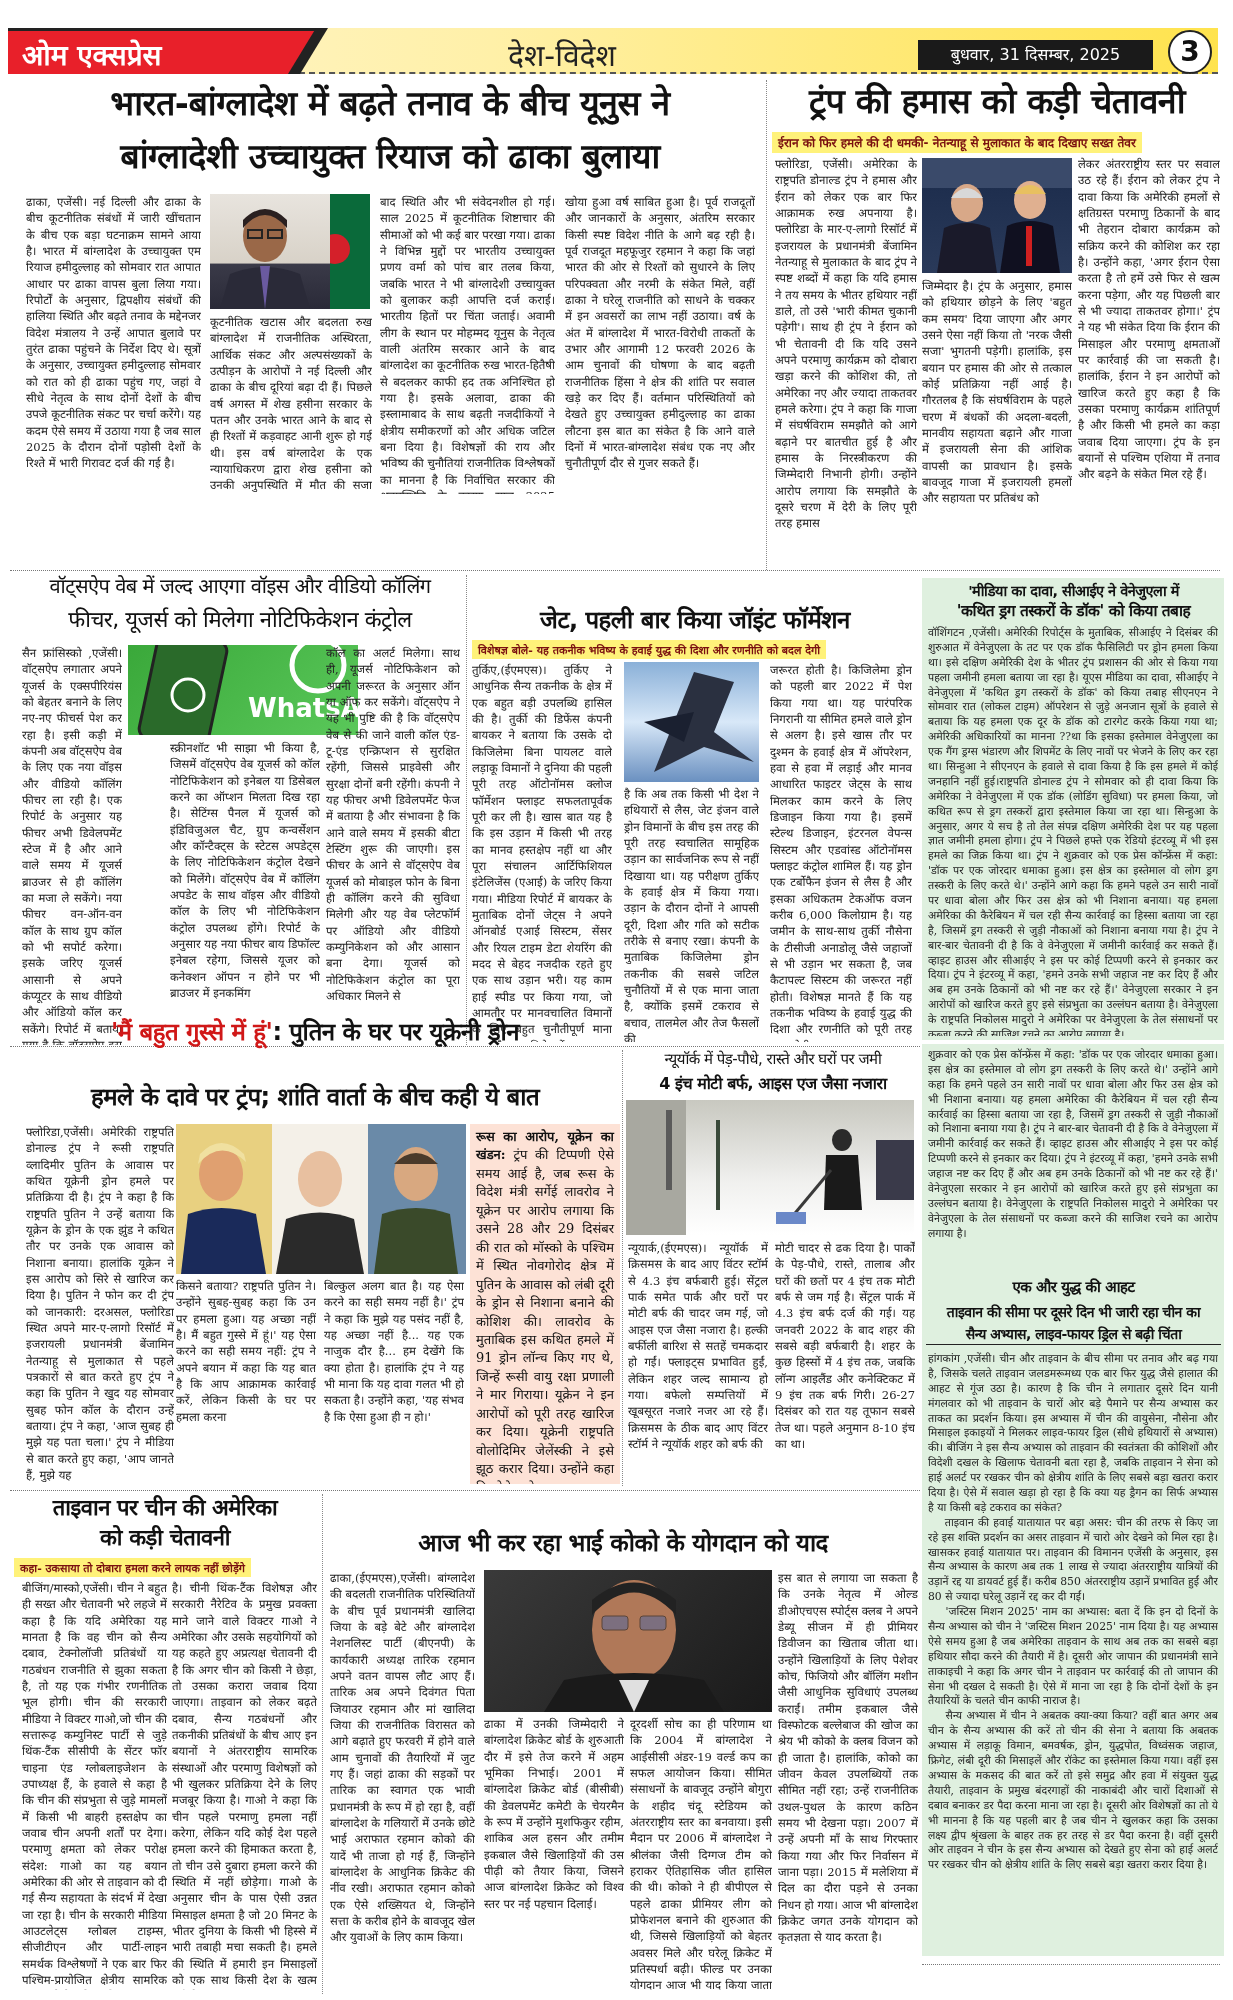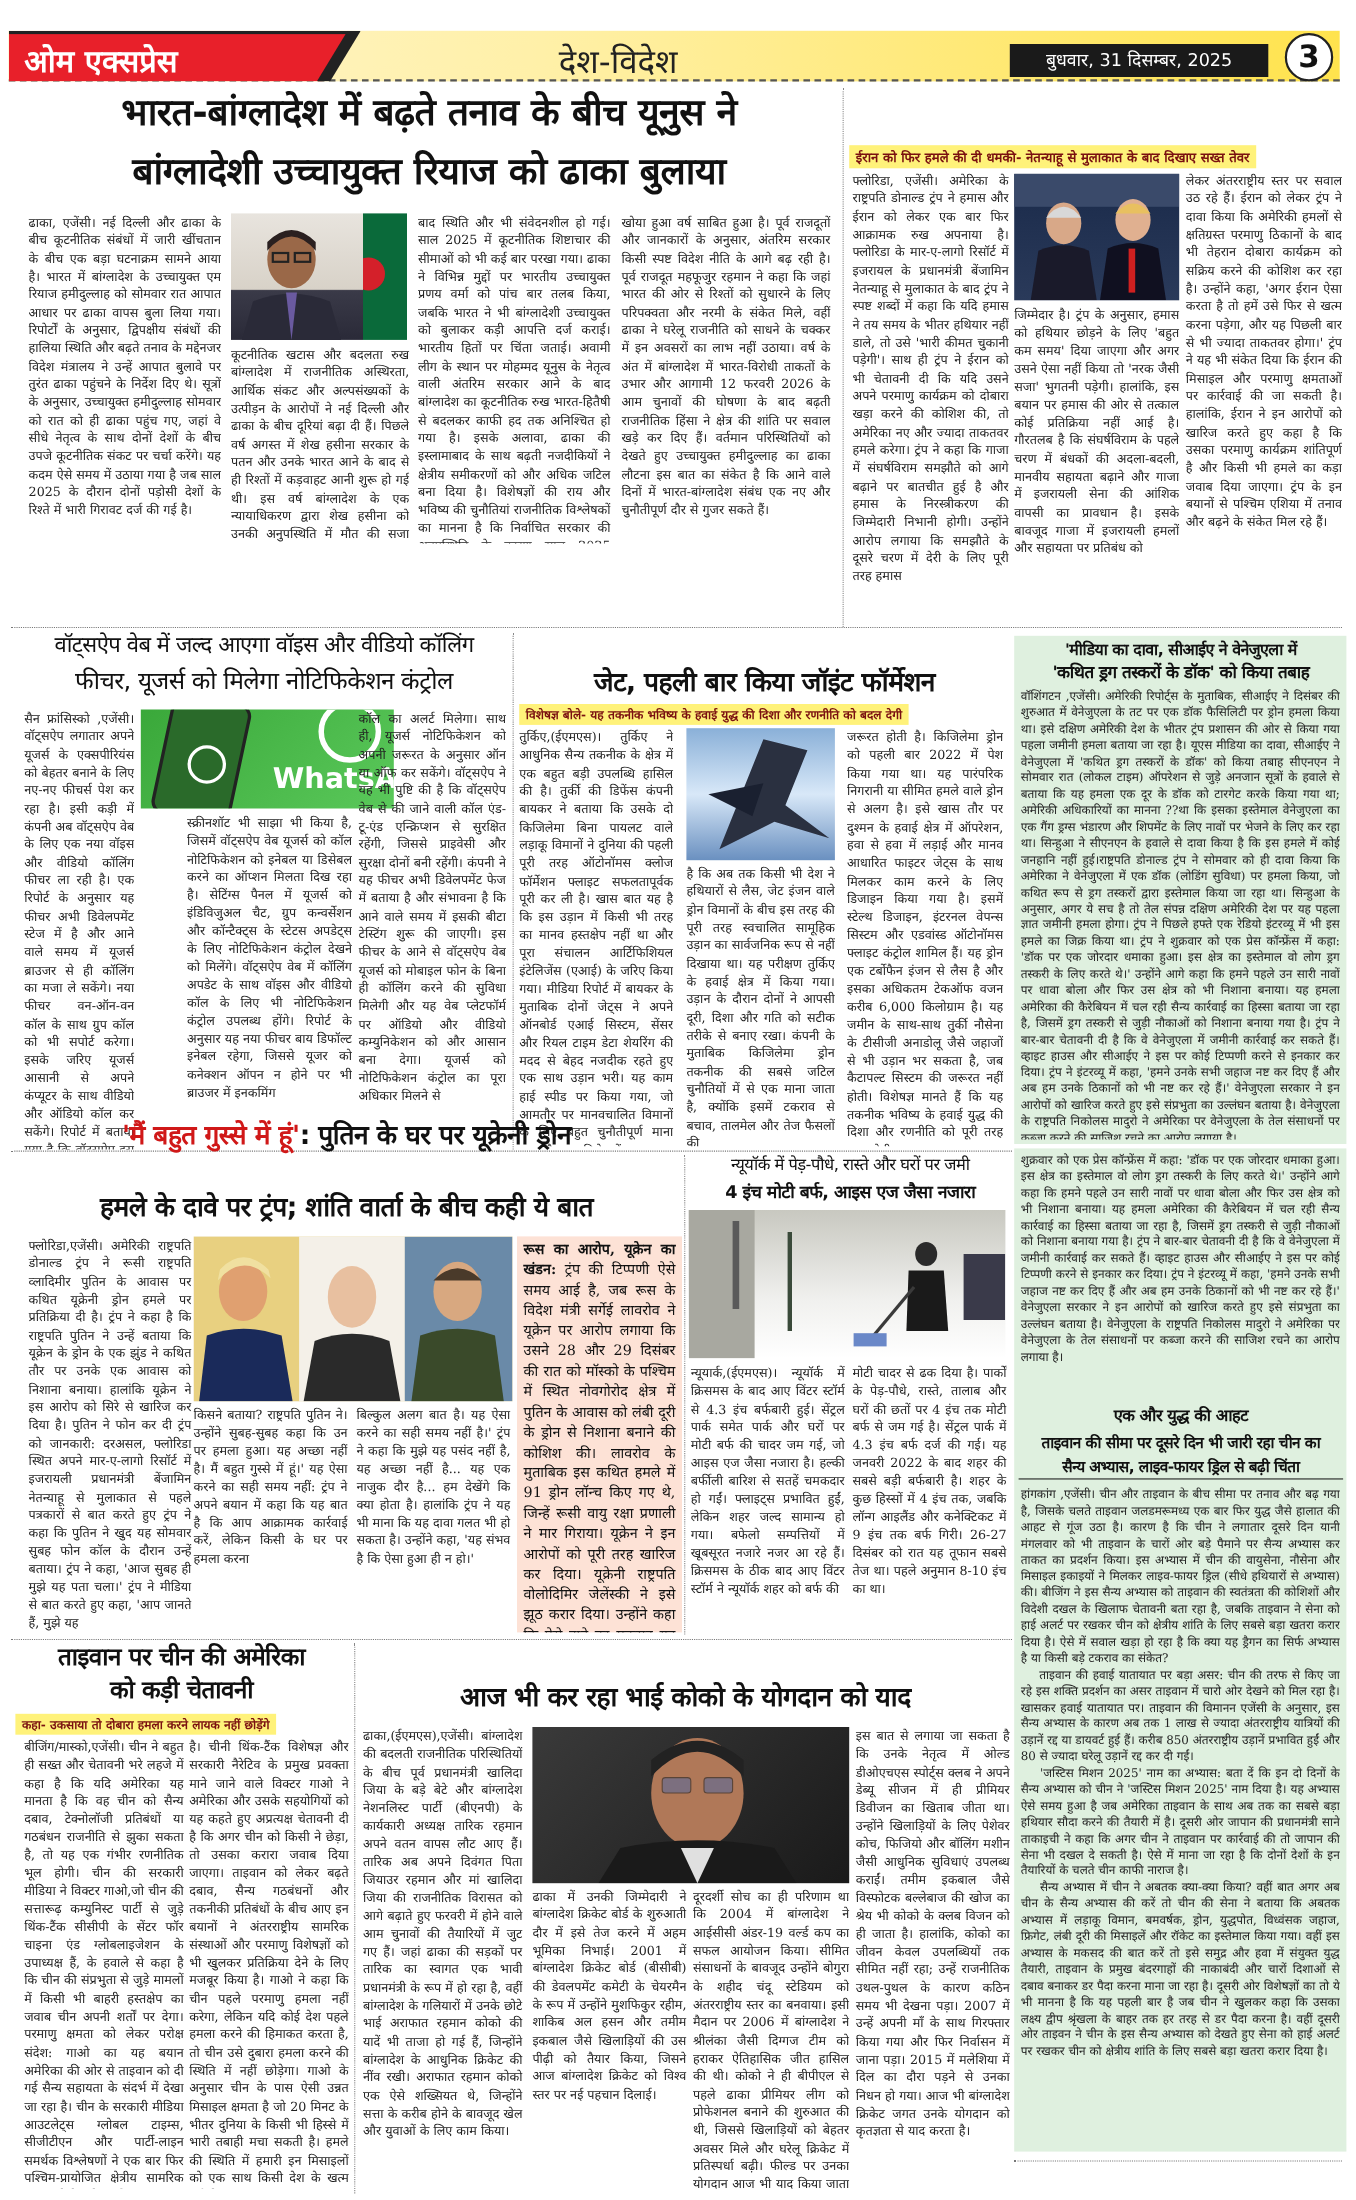--- a/index.html
+++ b/index.html
@@ -68,20 +68,21 @@
   </div>
   <div class="photo" style="left:330px; top:194px; width:40px; height:115px; background:#0a6a3a;">
     <div style="position:absolute; left:-10px; top:40px; width:30px; height:30px; border-radius:50%; background:#d4202a;"></div>
   </div>
   <div class="caption" style="left:210px; top:314px; width:162px; height:180px;">कूटनीतिक खटास और बदलता रुख बांग्लादेश में राजनीतिक अस्थिरता, आर्थिक संकट और अल्पसंख्यकों के उत्पीड़न के आरोपों ने नई दिल्ली और ढाका के बीच दूरियां बढ़ा दी हैं। पिछले वर्ष अगस्त में शेख हसीना सरकार के पतन और उनके भारत आने के बाद से ही रिश्तों में कड़वाहट आनी शुरू हो गई थी। इस वर्ष बांग्लादेश के एक न्यायाधिकरण द्वारा शेख हसीना को उनकी अनुपस्थिति में मौत की सजा सुनाए जाने के</div>
   <div class="body" style="left:380px; top:194px; width:175px; height:300px;">बाद स्थिति और भी संवेदनशील हो गई। साल 2025 में कूटनीतिक शिष्टाचार की सीमाओं को भी कई बार परखा गया। ढाका ने विभिन्न मुद्दों पर भारतीय उच्चायुक्त प्रणय वर्मा को पांच बार तलब किया, जबकि भारत ने भी बांग्लादेशी उच्चायुक्त को बुलाकर कड़ी आपत्ति दर्ज कराई। भारतीय हितों पर चिंता जताई। अवामी लीग के स्थान पर मोहम्मद यूनुस के नेतृत्व वाली अंतरिम सरकार आने के बाद बांग्लादेश का कूटनीतिक रुख भारत-हितैषी से बदलकर काफी हद तक अनिश्चित हो गया है। इसके अलावा, ढाका की इस्लामाबाद के साथ बढ़ती नजदीकियों ने क्षेत्रीय समीकरणों को और अधिक जटिल बना दिया है। विशेषज्ञों की राय और भविष्य की चुनौतियां राजनीतिक विश्लेषकों का मानना है कि निर्वाचित सरकार की अनुपस्थिति के कारण साल 2025 बांग्लादेश के लिए एक</div>
   <div class="body" style="left:565px; top:194px; width:190px; height:300px;">खोया हुआ वर्ष साबित हुआ है। पूर्व राजदूतों और जानकारों के अनुसार, अंतरिम सरकार किसी स्पष्ट विदेश नीति के आगे बढ़ रही है। पूर्व राजदूत महफूजुर रहमान ने कहा कि जहां भारत की ओर से रिश्तों को सुधारने के लिए परिपक्वता और नरमी के संकेत मिले, वहीं ढाका ने घरेलू राजनीति को साधने के चक्कर में इन अवसरों का लाभ नहीं उठाया। वर्ष के अंत में बांग्लादेश में भारत-विरोधी ताकतों के उभार और आगामी 12 फरवरी 2026 के आम चुनावों की घोषणा के बाद बढ़ती राजनीतिक हिंसा ने क्षेत्र की शांति पर सवाल खड़े कर दिए हैं। वर्तमान परिस्थितियों को देखते हुए उच्चायुक्त हमीदुल्लाह का ढाका लौटना इस बात का संकेत है कि आने वाले दिनों में भारत-बांग्लादेश संबंध एक नए और चुनौतीपूर्ण दौर से गुजर सकते हैं।</div>
 
   <div class="rule-v" style="left:766px; top:80px; height:490px;"></div>
 
+  <div class="hl" style="left:772px; top:80px; width:450px; font-size:34px;">ट्रंप की हमास को कड़ी चेतावनी</div>
   <div class="sub" style="left:772px; top:132px; font-size:12px; background:#fff27a;">ईरान को फिर हमले की दी धमकी- नेतन्याहू से मुलाकात के बाद दिखाए सख्त तेवर</div>
   <div class="body" style="left:775px; top:156px; width:142px; height:400px;">
     <b>फ्लोरिडा, एजेंसी।</b>
     <span>अमेरिका के राष्ट्रपति डोनाल्ड ट्रंप ने हमास और ईरान को लेकर एक बार फिर आक्रामक रुख अपनाया है। फ्लोरिडा के मार-ए-लागो रिसॉर्ट में इजरायल के प्रधानमंत्री बेंजामिन नेतन्याहू से मुलाकात के बाद ट्रंप ने स्पष्ट शब्दों में कहा कि यदि हमास ने तय समय के भीतर हथियार नहीं डाले, तो उसे 'भारी कीमत चुकानी पड़ेगी'। साथ ही ट्रंप ने ईरान को भी चेतावनी दी कि यदि उसने अपने परमाणु कार्यक्रम को दोबारा खड़ा करने की कोशिश की, तो अमेरिका नए और ज्यादा ताकतवर हमले करेगा। ट्रंप ने कहा कि गाजा में संघर्षविराम समझौते को आगे बढ़ाने पर बातचीत हुई है और हमास के निरस्त्रीकरण की जिम्मेदारी निभानी होगी। उन्होंने आरोप लगाया कि समझौते के दूसरे चरण में देरी के लिए पूरी तरह हमास</span>
   </div>
   <div class="photo" style="left:922px; top:158px; width:150px; height:115px; background: linear-gradient(180deg,#1a2a4a 0%,#2a3a5a 100%);">
     <svg width="150" height="115">
       <rect x="0" y="0" width="150" height="30" fill="#3a4a6a"></rect>
       <ellipse cx="45" cy="45" rx="16" ry="19" fill="#d8a888"></ellipse>
       <path d="M29 40 Q45 20 61 40" fill="#d8d8d8"></path>

